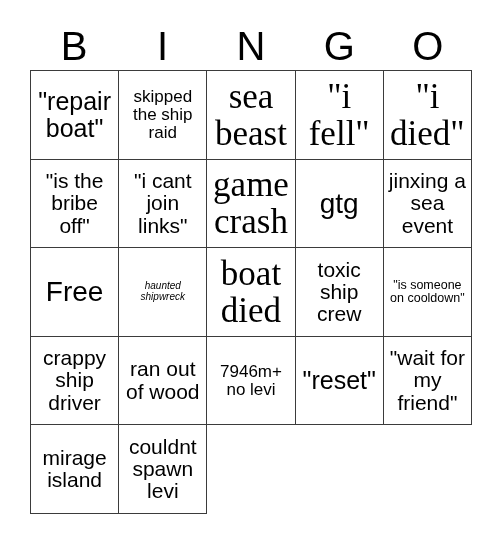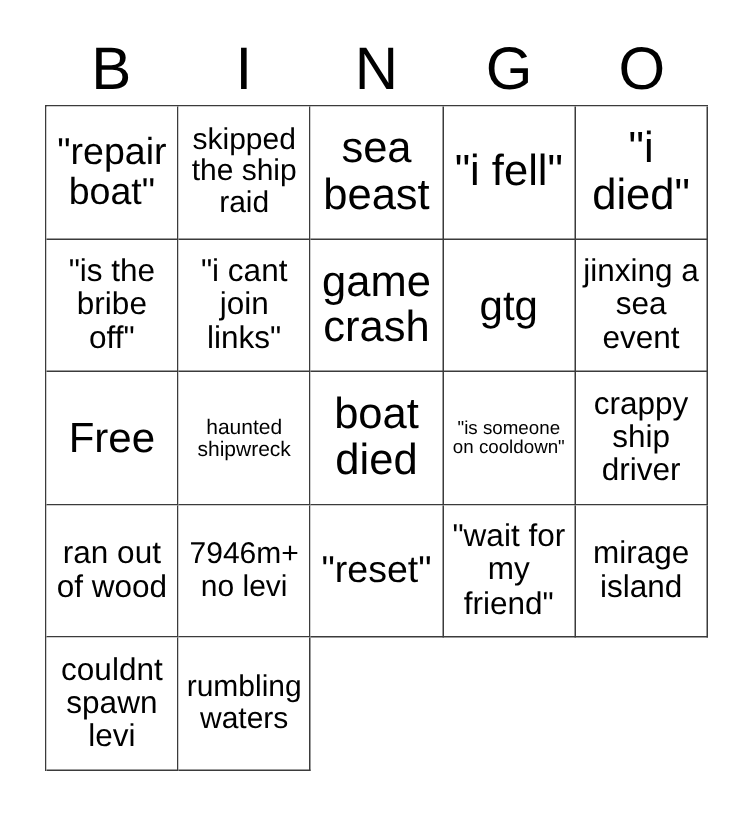--- a/index.html
+++ b/index.html
@@ -67,25 +67,25 @@
   }
   .cell-text {
     display: block;
     width: 100%;
     line-height: 1.06;
     word-wrap: break-word;
     color: #000000;
   }
   
   .fs-xxl .cell-text { font-size: 28px; }
-  .fs-xl  .cell-text { font-size: 29px; }
+  .fs-xl  .cell-text { font-size: 35px; font-family: Liberation Serif, serif; }
   .fs-l   .cell-text { font-size: 25px; }
   .fs-m   .cell-text { font-size: 21px; }
-  .fs-s   .cell-text { font-size: 20px; }
-  .fs-xs  .cell-text { font-size: 14px; }
+  .fs-s   .cell-text { font-size: 17px; }
+  .fs-xs  .cell-text { font-size: 10px; font-style: italic; }
   .fs-xxs .cell-text { font-size: 12.5px; }
 </style>
 </head>
 <body>
 
 <div id="bingo-card">
 
   <div id="header-row">
     <div class="header-letter">B</div>
     <div class="header-letter">I</div>
@@ -131,20 +131,23 @@
     <div class="cell fs-xxl">
         <span class="cell-text">Free</span>
       </div>
     <div class="cell fs-xs">
         <span class="cell-text">haunted shipwreck</span>
       </div>
     <div class="cell fs-xl">
         <span class="cell-text">boat died</span>
       </div>
 
+    <div class="cell fs-m">
+        <span class="cell-text">toxic ship crew</span>
+      </div>
     <div class="cell fs-xxs">
         <span class="cell-text">"is someone on cooldown"</span>
       </div>
     <div class="cell fs-m">
         <span class="cell-text">crappy ship driver</span>
       </div>
     <div class="cell fs-m">
         <span class="cell-text">ran out of wood</span>
       </div>
     <div class="cell fs-s">
@@ -156,18 +159,15 @@
       </div>
     <div class="cell fs-m">
         <span class="cell-text">"wait for my friend"</span>
       </div>
     <div class="cell fs-m">
         <span class="cell-text">mirage island</span>
       </div>
     <div class="cell fs-m">
         <span class="cell-text">couldnt spawn levi</span>
       </div>
-    <div class="cell fs-s">
-        <span class="cell-text">rumbling waters</span>
-      </div>
 
   </div>
 </div>
 
 </body></html>

